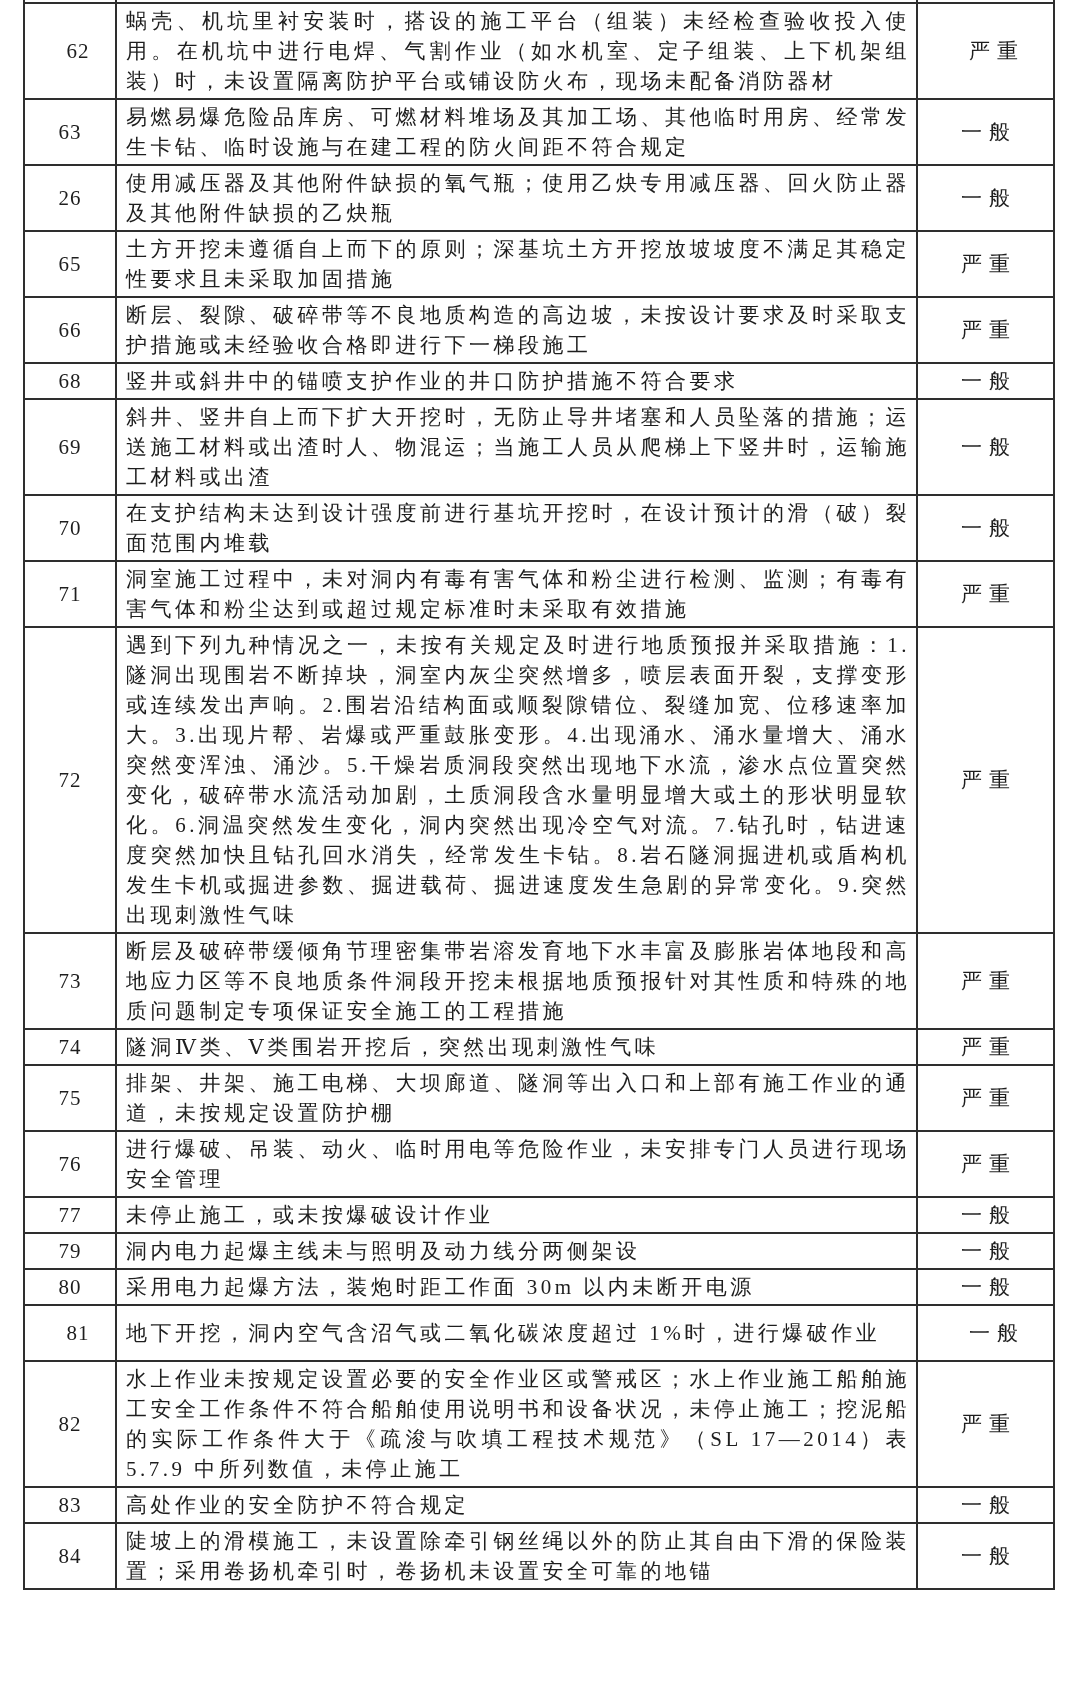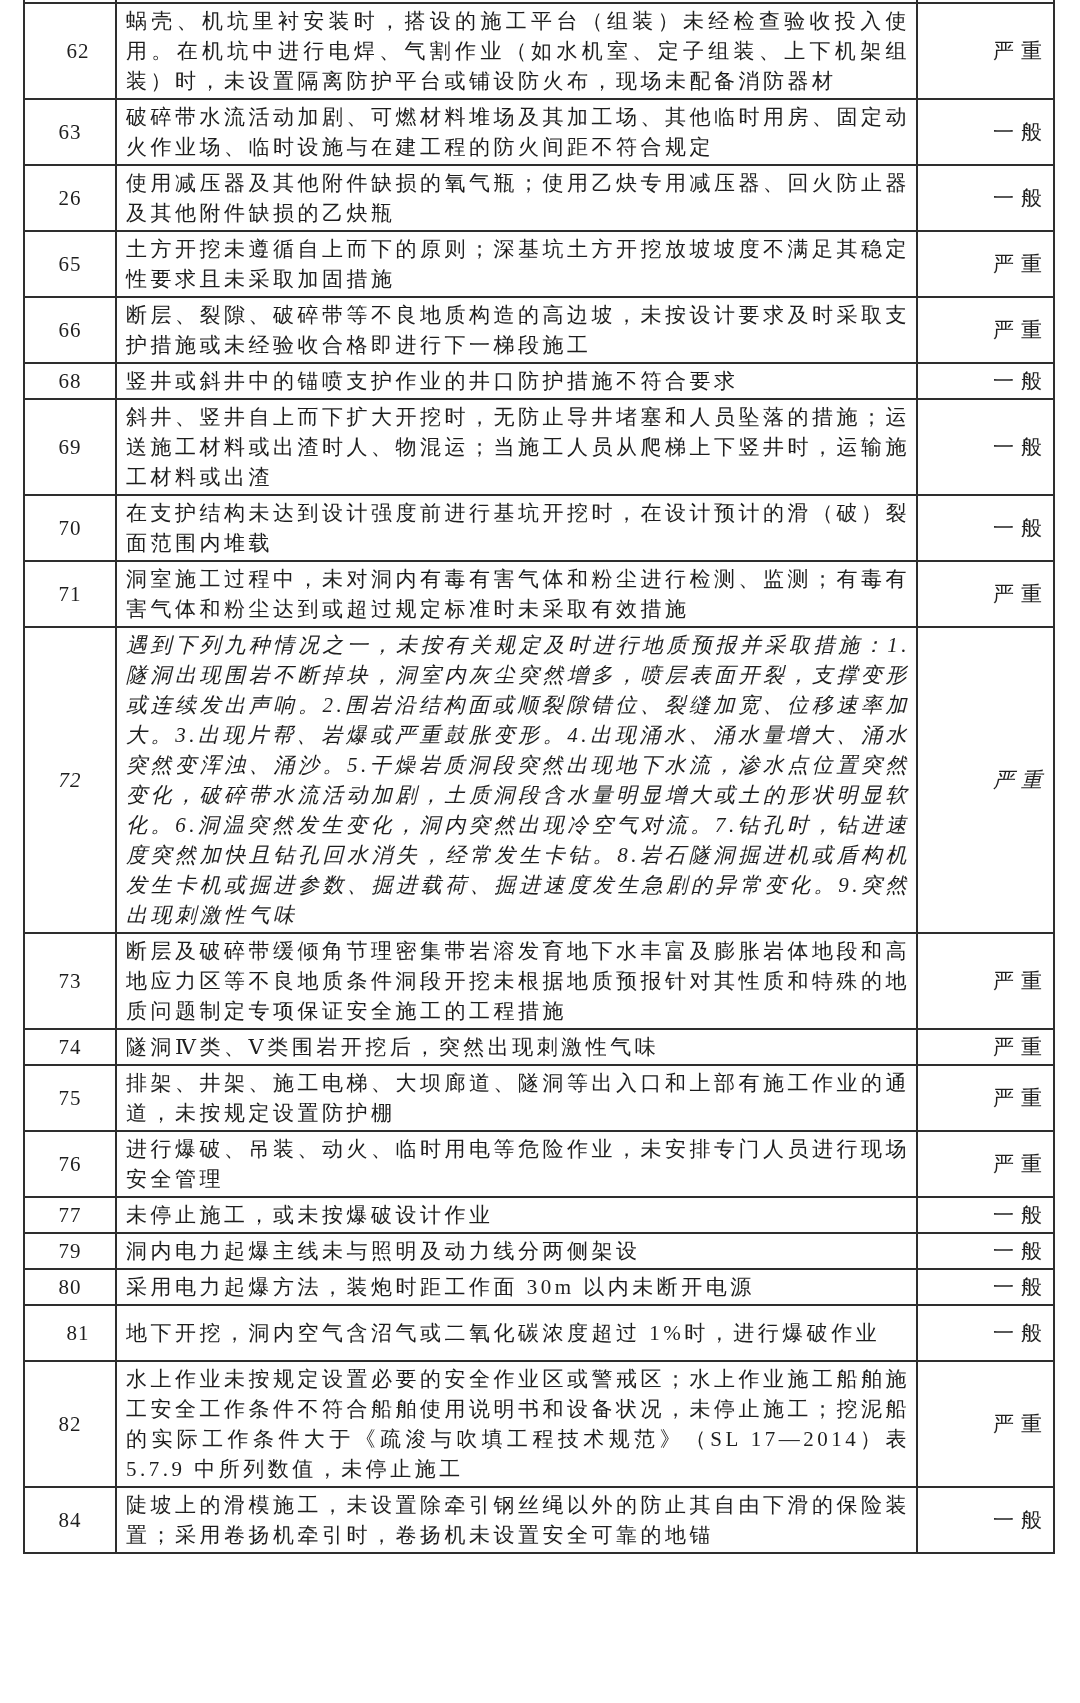--- a/index.html
+++ b/index.html
@@ -37,28 +37,28 @@
     text-align: center;
     letter-spacing: 1px;
   }
   .c-desc {
     text-align: justify;
     text-align-last: left;
     letter-spacing: 3.5px;
     padding: 2px 6px 2px 9px !important;
   }
   .c-level {
-    text-align: right;
+    text-align: center;
     letter-spacing: 7px;
     text-indent: 7px;
     white-space: nowrap;
     border-radius: 12px;
   }
   tr.tall td  { padding-top: 12px; padding-bottom: 12px; padding-left: 20px; }
-  tr.xtall td { padding-top: 20px; padding-bottom: 20px; font-style: italic; }
+  tr.xtall td { padding-top: 20px; padding-bottom: 20px; }
 </style>
 </head>
 <body>
 
 <table class="doc-table">
   <colgroup>
     <col style="width:92px">
     <col style="width:801px">
     <col style="width:137px">
   </colgroup>
@@ -69,21 +69,21 @@
       <td></td>
     </tr>
 
     <tr class="tall">
       <td class="c-no">62</td>
       <td class="c-desc">蜗壳、机坑里衬安装时，搭设的施工平台（组装）未经检查验收投入使用。在机坑中进行电焊、气割作业（如水机室、定子组装、上下机架组装）时，未设置隔离防护平台或铺设防火布，现场未配备消防器材</td>
       <td class="c-level">严重</td>
     </tr>
     <tr>
       <td class="c-no">63</td>
-      <td class="c-desc">破碎带水流活动加剧、可燃材料堆场及其加工场、其他临时用房、固定动火作业场、临时设施与在建工程的防火间距不符合规定</td>
+      <td class="c-desc">易燃易爆危险品库房、可燃材料堆场及其加工场、其他临时用房、经常发生卡钻、临时设施与在建工程的防火间距不符合规定</td>
       <td class="c-level">一般</td>
     </tr>
     <tr>
       <td class="c-no">26</td>
       <td class="c-desc">使用减压器及其他附件缺损的氧气瓶；使用乙炔专用减压器、回火防止器及其他附件缺损的乙炔瓶</td>
       <td class="c-level">一般</td>
     </tr>
     <tr>
       <td class="c-no">65</td>
       <td class="c-desc">土方开挖未遵循自上而下的原则；深基坑土方开挖放坡坡度不满足其稳定性要求且未采取加固措施</td>
@@ -158,18 +158,23 @@
       <td class="c-no">81</td>
       <td class="c-desc">地下开挖，洞内空气含沼气或二氧化碳浓度超过 1%时，进行爆破作业</td>
       <td class="c-level">一般</td>
     </tr>
     <tr>
       <td class="c-no">82</td>
       <td class="c-desc">水上作业未按规定设置必要的安全作业区或警戒区；水上作业施工船舶施工安全工作条件不符合船舶使用说明书和设备状况，未停止施工；挖泥船的实际工作条件大于《疏浚与吹填工程技术规范》（SL 17—2014）表 5.7.9 中所列数值，未停止施工</td>
       <td class="c-level">严重</td>
     </tr>
     <tr>
+      <td class="c-no">83</td>
+      <td class="c-desc">高处作业的安全防护不符合规定</td>
+      <td class="c-level">一般</td>
+    </tr>
+    <tr>
       <td class="c-no">84</td>
       <td class="c-desc">陡坡上的滑模施工，未设置除牵引钢丝绳以外的防止其自由下滑的保险装置；采用卷扬机牵引时，卷扬机未设置安全可靠的地锚</td>
       <td class="c-level">一般</td>
     </tr>
   </tbody>
 </table>
 
 </body></html>

